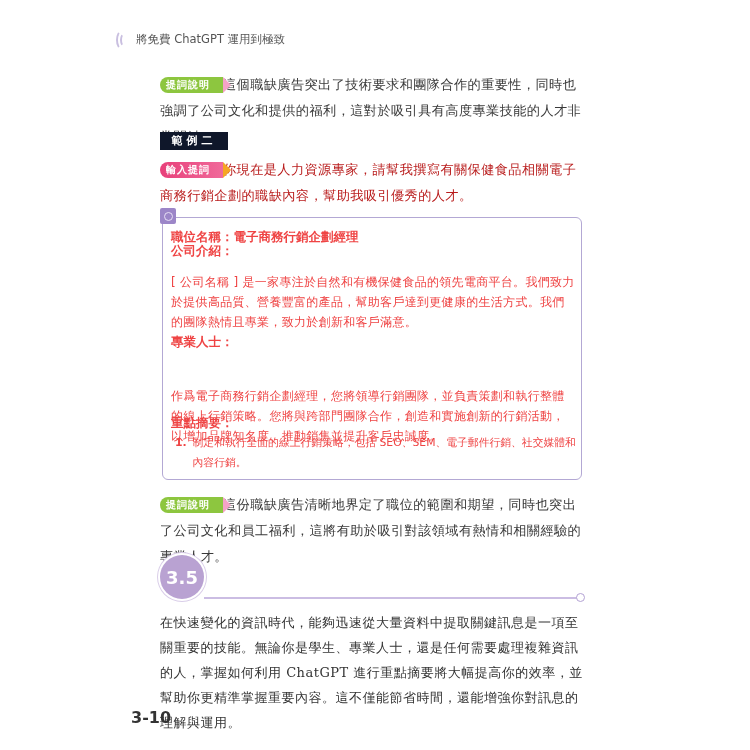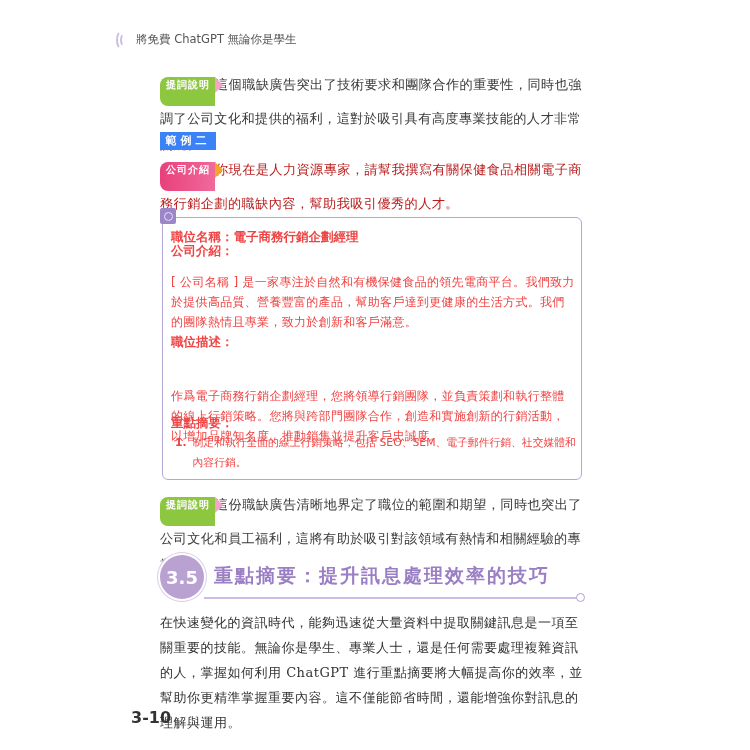--- a/index.html
+++ b/index.html
@@ -4,30 +4,30 @@
 <style>
   html, body { margin:0; padding:0; background:#ffffff; }
   body { width:750px; height:750px; position:relative; overflow:hidden;
          font-family:"DejaVu Sans","Liberation Sans",sans-serif; color:#333; }
   .header { position:absolute; left:116px; top:30px; display:flex; align-items:center; gap:6px; }
   .header-icon { width:14px; height:18px; position:relative; }
   .header-icon span { position:absolute; top:0; border:2px solid #c9bfe0; border-right:none; border-top-color:transparent; border-bottom-color:transparent; border-radius:50%; }
   .header-title { font-size:11.5px; color:#555; }
 
   .para { position:absolute; left:160px; width:425px; font-size:13.2px; line-height:26px; letter-spacing:0.4px; color:#3a3a3a; }
-  .tag { display:inline-block; position:relative; height:29px; line-height:16px; font-size:10px; color:#fff; font-weight:bold;
-         padding:0 5px 0 6px; border-radius:8px 0 0 8px; vertical-align:1px; letter-spacing:1px; }
+  .tag { display:inline-block; position:relative; height:16px; line-height:16px; font-size:10px; color:#fff; font-weight:bold;
+         padding:0 13px 0 6px; border-radius:8px 0 0 8px; vertical-align:1px; letter-spacing:1px; }
   .tag::after { content:""; position:absolute; right:-8px; top:0; border-top:8px solid transparent; border-bottom:8px solid transparent; border-left:8px solid; border-left-color:inherit; }
   .tag-green { background:#8dc63f; border-color:#f0a0c0; }
   .tag-green::after { border-left-color:#f5a3c7; }
   .tag-pink { background:linear-gradient(90deg,#e8407a,#f06a9a); }
   .tag-pink::after { border-left-color:#f5a623; }
   .prompt-text { color:#b91c1c; }
 
-  .example-label { position:absolute; left:160px; top:132px; width:56px; height:18px; background:#3b82f6; color:#fff;
+  .example-label { position:absolute; left:160px; top:132px; width:68px; height:18px; background:#0f172a; color:#fff;
                    font-size:11px; font-weight:bold; line-height:18px; text-align:center; letter-spacing:4px; }
 
   .response-box { position:absolute; left:162px; top:217px; width:418px; height:261px; border:1.5px solid #b3a8d4; border-radius:6px; background:#fff; }
   .gpt-badge { position:absolute; left:160px; top:208px; width:16px; height:16px; background:#9c86c8; border-radius:2px; display:flex; align-items:center; justify-content:center; }
   .gpt-badge span { width:9px; height:9px; border:1.5px solid #e8e0f5; border-radius:50%; box-sizing:border-box; }
   .resp { position:absolute; left:171px; width:405px; color:#ef4444; }
   .resp-h { font-size:12.5px; font-weight:bold; }
   .resp-p { font-size:12px; line-height:20px; letter-spacing:0.3px; }
   .resp-li { display:flex; font-size:10.8px; line-height:20px; }
   .resp-li .num { width:20px; font-weight:bold; padding-left:4px; }
@@ -43,57 +43,56 @@
   .page-num { position:absolute; left:131px; top:708px; font-size:16px; color:#333; font-weight:bold; }
 </style>
 </head>
 <body>
 
 <div class="header">
   <div class="header-icon">
     <span style="left:0;width:10px;height:16px;"></span>
     <span style="left:4px;top:3px;width:7px;height:10px;"></span>
   </div>
-  <span class="header-title">將免費 ChatGPT 無論你是學生</span>
+  <span class="header-title">將免費 ChatGPT 運用到極致</span>
 </div>
 
 <div class="para" style="top:72px;">
   <span class="tag tag-green">提詞說明</span><span>這個職缺廣告突出了技術要求和團隊合作的重要性，同時也強調了公司文化和提供的福利，這對於吸引具有高度專業技能的人才非常關鍵。</span>
 </div>
 
 <div class="example-label">範例二</div>
 
 <div class="para" style="top:157px;">
-  <span class="tag tag-pink">公司介紹</span><span class="prompt-text">你現在是人力資源專家，請幫我撰寫有關保健食品相關電子商務行銷企劃的職缺內容，幫助我吸引優秀的人才。</span>
+  <span class="tag tag-pink">輸入提詞</span><span class="prompt-text">你現在是人力資源專家，請幫我撰寫有關保健食品相關電子商務行銷企劃的職缺內容，幫助我吸引優秀的人才。</span>
 </div>
 
 <div class="response-box"></div>
 <div class="gpt-badge">
     <span></span>
   </div>
 
 <div class="resp resp-h" style="top:229px;">職位名稱：電子商務行銷企劃經理</div>
 <div class="resp resp-h" style="top:243px;">公司介紹：</div>
 <div class="resp resp-p" style="top:272px;">[ 公司名稱 ] 是一家專注於自然和有機保健食品的領先電商平台。我們致力於提供高品質、營養豐富的產品，幫助客戶達到更健康的生活方式。我們的團隊熱情且專業，致力於創新和客戶滿意。</div>
-<div class="resp resp-h" style="top:334px;">職位描述：</div>
+<div class="resp resp-h" style="top:334px;">專業人士：</div>
 <div class="resp resp-p" style="top:350px;margin-top:36px;">作爲電子商務行銷企劃經理，您將領導行銷團隊，並負責策劃和執行整體的線上行銷策略。您將與跨部門團隊合作，創造和實施創新的行銷活動，以增加品牌知名度、推動銷售並提升客戶忠誠度。</div>
 <div class="resp resp-h" style="top:415px;">重點摘要：</div>
 <div class="resp" style="top:433px;">
   <div class="resp-li">
     <span class="num">1.</span>
     <span>制定和執行全面的線上行銷策略，包括 SEO、SEM、電子郵件行銷、社交媒體和內容行銷。</span>
   </div>
 </div>
 
 <div class="para" style="top:492px;">
   <span class="tag tag-green">提詞說明</span><span>這份職缺廣告清晰地界定了職位的範圍和期望，同時也突出了公司文化和員工福利，這將有助於吸引對該領域有熱情和相關經驗的專業人才。</span>
 </div>
 
 <div class="section">
   <div class="sec-circle">3.5</div>
-  <div class="sec-title">重點摘要：提升訊息處理效率的技巧</div>
   <div class="sec-line"></div>
   <div class="sec-dot"></div>
 </div>
 
 <div class="body-text">在快速變化的資訊時代，能夠迅速從大量資料中提取關鍵訊息是一項至關重要的技能。無論你是學生、專業人士，還是任何需要處理複雜資訊的人，掌握如何利用 ChatGPT 進行重點摘要將大幅提高你的效率，並幫助你更精準掌握重要內容。這不僅能節省時間，還能增強你對訊息的理解與運用。</div>
 
 <div class="page-num">3-10</div>
 
 </body></html>

